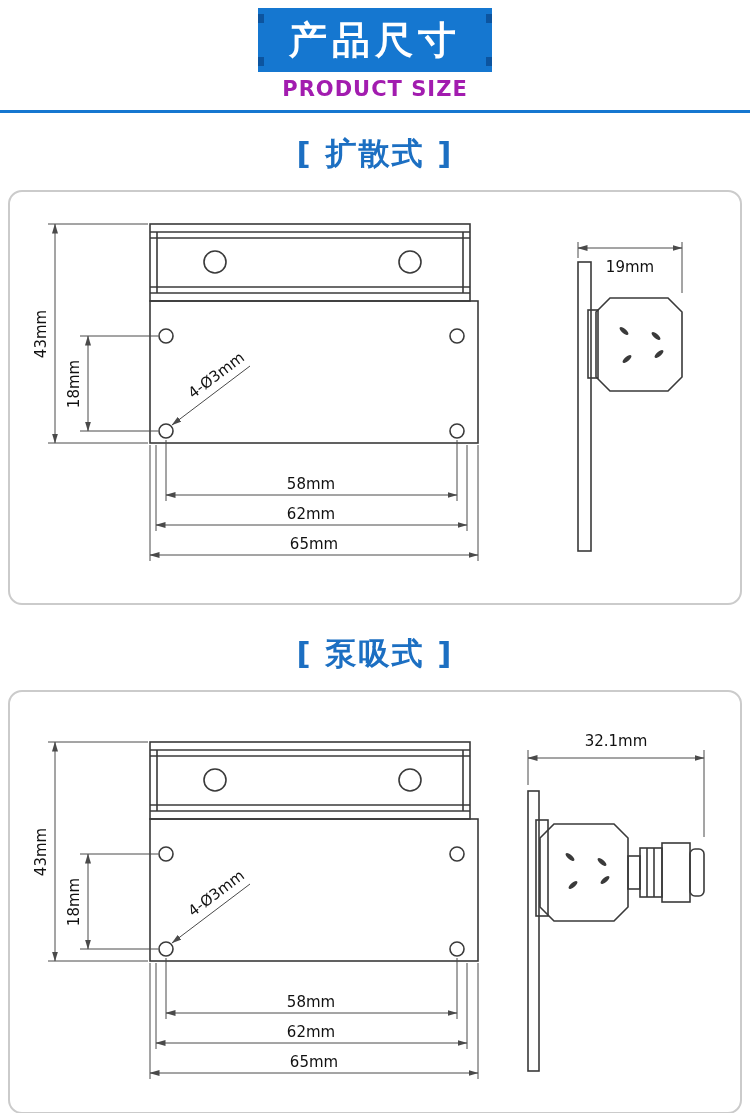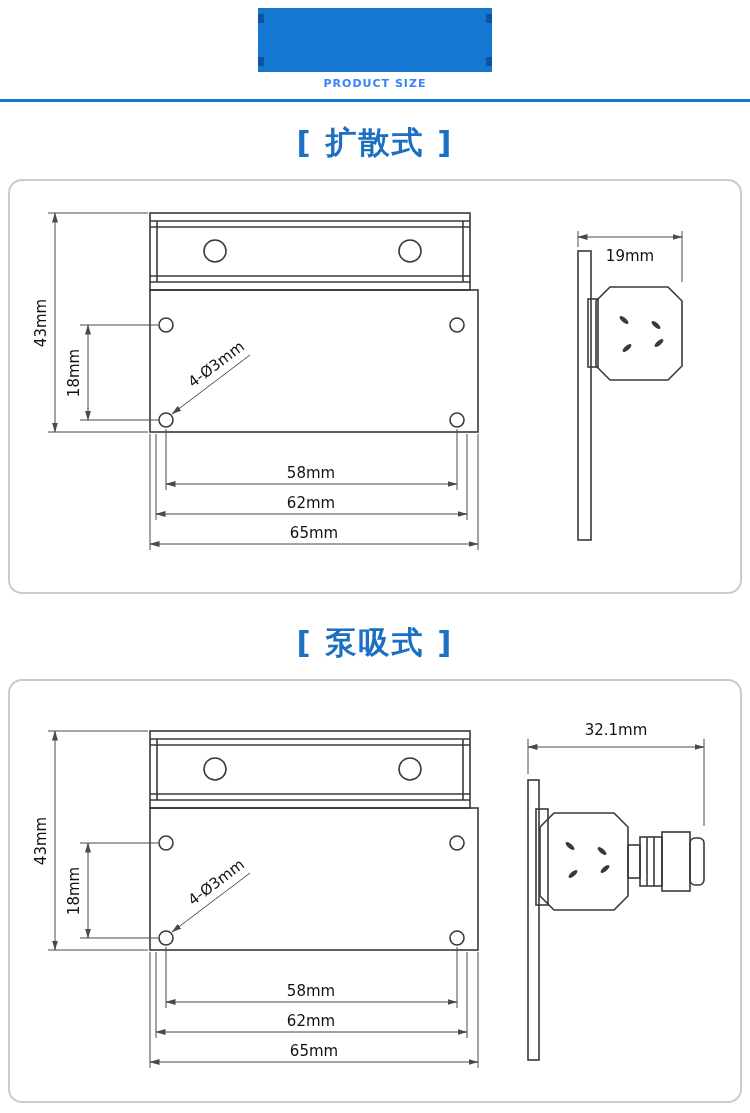--- a/index.html
+++ b/index.html
@@ -6,21 +6,21 @@
   body { width: 750px; background: #ffffff; font-family: "DejaVu Sans", "Liberation Sans", sans-serif; }
   .page { width: 750px; height: 1113px; background: #fff; overflow: hidden; }
 
   .header { padding-top: 8px; text-align: center; }
   .banner { position: relative; width: 234px; height: 64px; margin: 0 auto; background: #1577d0;
             display: flex; align-items: center; justify-content: center; }
   .banner-title { color: #ffffff; font-size: 38px; font-weight: bold; letter-spacing: 5px; line-height: 1; }
   .notch { position: absolute; width: 6px; height: 9px; background: #0c549f; }
   .notch.tl { left: 0; top: 6px; } .notch.bl { left: 0; bottom: 6px; }
   .notch.tr { right: 0; top: 6px; } .notch.br { right: 0; bottom: 6px; }
-  .subtitle { margin-top: 5px; color: #3b82f6; font-size: 11px; font-weight: bold; letter-spacing: 1px; }
+  .subtitle { margin-top: 5px; color: #a21caf; font-size: 21px; font-weight: bold; letter-spacing: 1px; }
   .rule { margin-top: 9px; height: 3px; background: #1577d0; }
 
   .sec-title { text-align: center; color: #1c6fc2; font-size: 31px; font-weight: bold;
                margin: 20px 0 15px 0; letter-spacing: 2px; }
   .sec-title.second { margin-top: 28px; }
 
   .panel { width: 730px; margin: 0 auto; border: 2px solid #cbcbcb; border-radius: 14px; background: #fff; }
   .panel svg { display: block; }
 
   svg .draw rect, svg .draw line, svg .draw polygon, svg .draw circle { fill: none; stroke: #3a3a3a; stroke-width: 1.6; }
@@ -32,20 +32,21 @@
 <body>
 
 <div class="page">
 
   <div class="header">
     <div class="banner">
       <span class="notch tl"></span>
       <span class="notch bl"></span>
       <span class="notch tr"></span>
       <span class="notch br"></span>
+      <div class="banner-title">产品尺寸</div>
     </div>
     <div class="subtitle">PRODUCT SIZE</div>
     <div class="rule"></div>
   </div>
 
   <h2 class="sec-title">[ 扩散式 ]</h2>
 
   <div class="panel">
     <svg width="726" height="411" viewBox="0 0 726 411" xmlns="http://www.w3.org/2000/svg">
       <defs>

